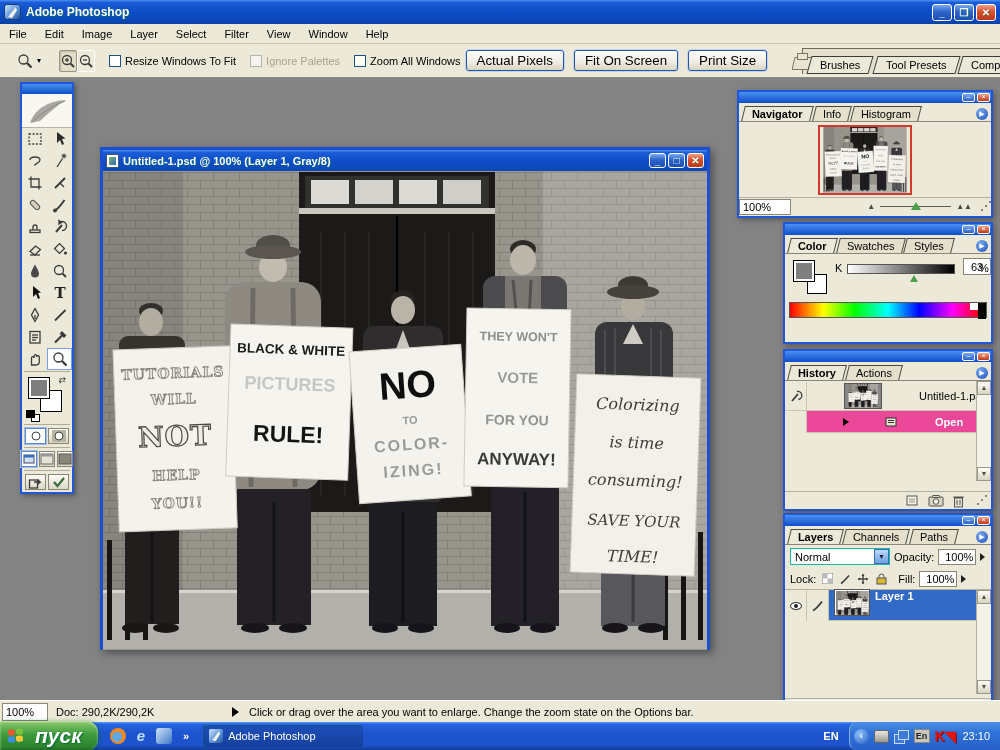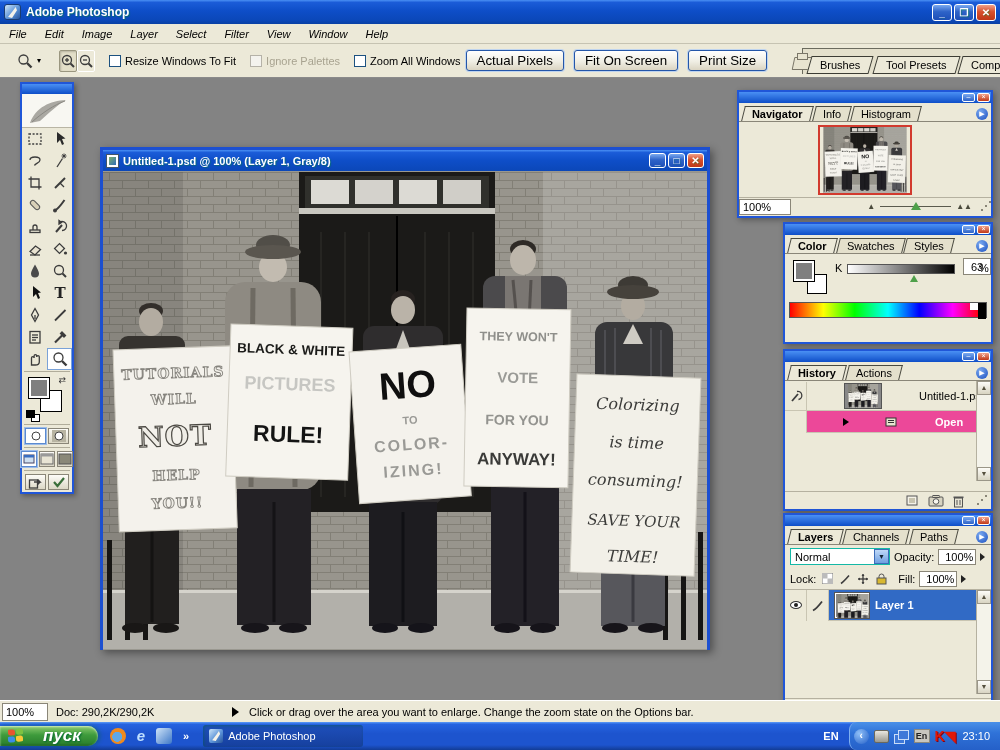--- a/index.html
+++ b/index.html
@@ -18,21 +18,21 @@
     display:flex;align-items:center;justify-content:center;font-size:10px;font-weight:bold;
     background:linear-gradient(180deg,#7AA9F0,#2E63C8 45%,#1D4FB8);}
   .wbtn.close{background:linear-gradient(180deg,#F0A088,#D8502E 45%,#C03818);}
   .appico{width:17px;height:16px;border-radius:3px;background:linear-gradient(135deg,#CFE6F8,#5B93D8 55%,#28549A);
     position:relative;overflow:hidden;flex:none;border:1px solid #1a3c70;}
   .appico::after{content:"";position:absolute;left:3px;top:2px;width:9px;height:11px;
     background:#F4F2EA;clip-path:polygon(85% 0,100% 30%,45% 100%,0 92%,55% 35%);}
 
   .menubar{position:absolute;left:0;top:24px;width:1000px;height:20px;background:#ECE9D8;
     display:flex;align-items:center;border-bottom:1px solid #C6C3B2;}
-  .menu-item{padding:16px 9px;height:20px;display:flex;align-items:center;font-style:italic;}
+  .menu-item{padding:16px 9px;height:20px;display:flex;align-items:center;}
 
   .optionsbar{position:absolute;left:0;top:44px;width:1000px;height:34px;background:#ECE9D8;
     display:flex;align-items:center;border-bottom:1px solid #8a8a8a;padding:0 6px;}
   .grip{width:4px;height:26px;margin-right:6px;
     background:repeating-linear-gradient(180deg,#cfcbb8 0 2px,#fff 2px 4px);}
   .vsep{width:1px;height:26px;background:#aaa698;margin:0 7px;}
   .vsep.dark{background:#555;}
   .toolchip{display:flex;align-items:center;gap:3px;padding:2px 4px;}
   .zbtn{width:24px;height:22px;border:1px solid #fff;border-radius:2px;display:flex;align-items:center;justify-content:center;}
   .zbtn.pressed{border:1px solid #9a967f;background:#E3DFC8;box-shadow:inset 1px 1px 2px #b8b4a0;}
@@ -131,43 +131,43 @@
   .sbtn{height:14px;background:linear-gradient(#fdfcf8,#d8d4c2);border:1px solid #9a9688;font-size:7px;color:#55503e;text-align:center;line-height:12px;}
 
   
   .lctl{display:flex;align-items:center;height:23px;padding:0 5px;gap:4px;}
   .dd{width:100px;height:17px;border:1px solid #14b8a6;background:#fff;display:flex;align-items:center;}
   .dd .txt{flex:1;padding-left:4px;}
   .ddbtn{width:15px;height:15px;background:linear-gradient(#BFD9F8,#6F9FE0);border:1px solid #3C6CB8;color:#123;font-size:7px;text-align:center;line-height:14px;}
   .valbox{width:38px;height:16px;border:1px solid #8a8678;background:#fff;font-size:11px;text-align:right;padding-right:2px;font-family:"Liberation Sans",sans-serif;}
   .sarrow{width:0;height:0;border-top:4px solid transparent;border-bottom:4px solid transparent;border-left:5px solid #222;}
   .lockrow-ico{width:14px;height:13px;display:flex;align-items:center;justify-content:center;}
-  .lrow{display:flex;align-items:center;height:31px;border-bottom:1px solid #c9c5b2;}
+  .lrow{display:flex;height:31px;border-bottom:1px solid #c9c5b2;}
   .lrow .eye{width:22px;height:31px;border-right:1px solid #c9c5b2;display:flex;align-items:center;justify-content:center;}
   .lrow .link{width:22px;height:31px;border-right:1px solid #c9c5b2;display:flex;align-items:center;justify-content:center;}
   .lthumb{width:34px;height:25px;border:1px solid #fff;outline:1px solid #555;margin:0 6px;line-height:0;background:#888;}
   .lthumb.white{background:#fff;}
   .lrow.sel{background:#316AC5;color:#fff;font-weight:bold;}
   .lrow.sel .eye,.lrow.sel .link{background:#ECE9D8;color:#000;}
   .eyeico{width:12px;height:8px;border:1px solid #333;border-radius:50%;position:relative;background:#fff;}
   .eyeico::after{content:"";position:absolute;left:3px;top:1px;width:4px;height:4px;border-radius:50%;background:#222;}
 
   
   .statusbar{position:absolute;left:0;top:700px;width:1000px;height:22px;background:#ECE9D8;
     border-top:1px solid #fff;display:flex;align-items:center;}
   .st-zoom{width:46px;height:18px;border:1px solid #8a8678;background:#fff;margin-left:2px;font-size:11px;padding:0 3px;font-family:"Liberation Sans",sans-serif;}
   .st-doc{margin-left:8px;width:118px;}
   .st-tri{width:0;height:0;border-top:5px solid transparent;border-bottom:5px solid transparent;border-left:7px solid #000;margin:0 10px 0 58px;}
 
   
   .taskbar{position:absolute;left:0;top:722px;width:1000px;height:28px;
     background:linear-gradient(180deg,#5E9CF7 0%,#2663E0 8%,#1D54CE 42%,#1D54CE 82%,#123C96 100%);display:flex;align-items:center;}
-  .startbtn{height:20px;width:98px;border-radius:0 12px 12px 0;display:flex;align-items:center;gap:19px;padding:0 12px 0 8px;
+  .startbtn{height:30px;width:98px;border-radius:0 12px 12px 0;display:flex;align-items:center;gap:11px;padding:0 12px 0 8px;
     background:linear-gradient(180deg,#8CCB6E 0%,#3E9B3C 45%,#2E8430 85%,#1E6420 100%);
-    box-shadow:inset 0 1px 2px #cfe9b8,2px 0 4px #0626;color:#fff;font-weight:bold;font-style:italic;font-size:17px;text-shadow:1px 1px 2px #063;}
+    box-shadow:inset 0 1px 2px #cfe9b8,2px 0 4px #0626;color:#fff;font-weight:bold;font-style:italic;font-size:21px;text-shadow:1px 1px 2px #063;}
   .winflag{width:16px;height:15px;display:grid;grid-template-columns:7px 7px;grid-template-rows:6px 6px;gap:1px;transform:skewY(-6deg);}
   .winflag i{border-radius:1px 3px 1px 3px;}
   .ql{display:flex;align-items:center;gap:7px;margin-left:12px;}
   .qlico{width:16px;height:16px;border-radius:50%;}
   .ff{background:radial-gradient(circle at 45% 55%,#5FA8E8 0 38%,#F08A1E 42% 72%,#C85A10 100%);}
   .ie{background:transparent;color:#BFE0FF;font-weight:bold;font-size:15px;font-style:italic;line-height:16px;text-align:center;}
   .qm{background:linear-gradient(135deg,#CFE4F8,#3E78C8);border-radius:3px;}
   .chev{color:#fff;font-weight:bold;margin-left:4px;}
   .taskbtn{height:22px;margin-left:14px;width:160px;border-radius:3px;display:flex;align-items:center;gap:5px;padding:0 6px;
     background:linear-gradient(180deg,#1E4FBB,#16409E);box-shadow:inset 1px 1px 3px #0636;color:#fff;}

